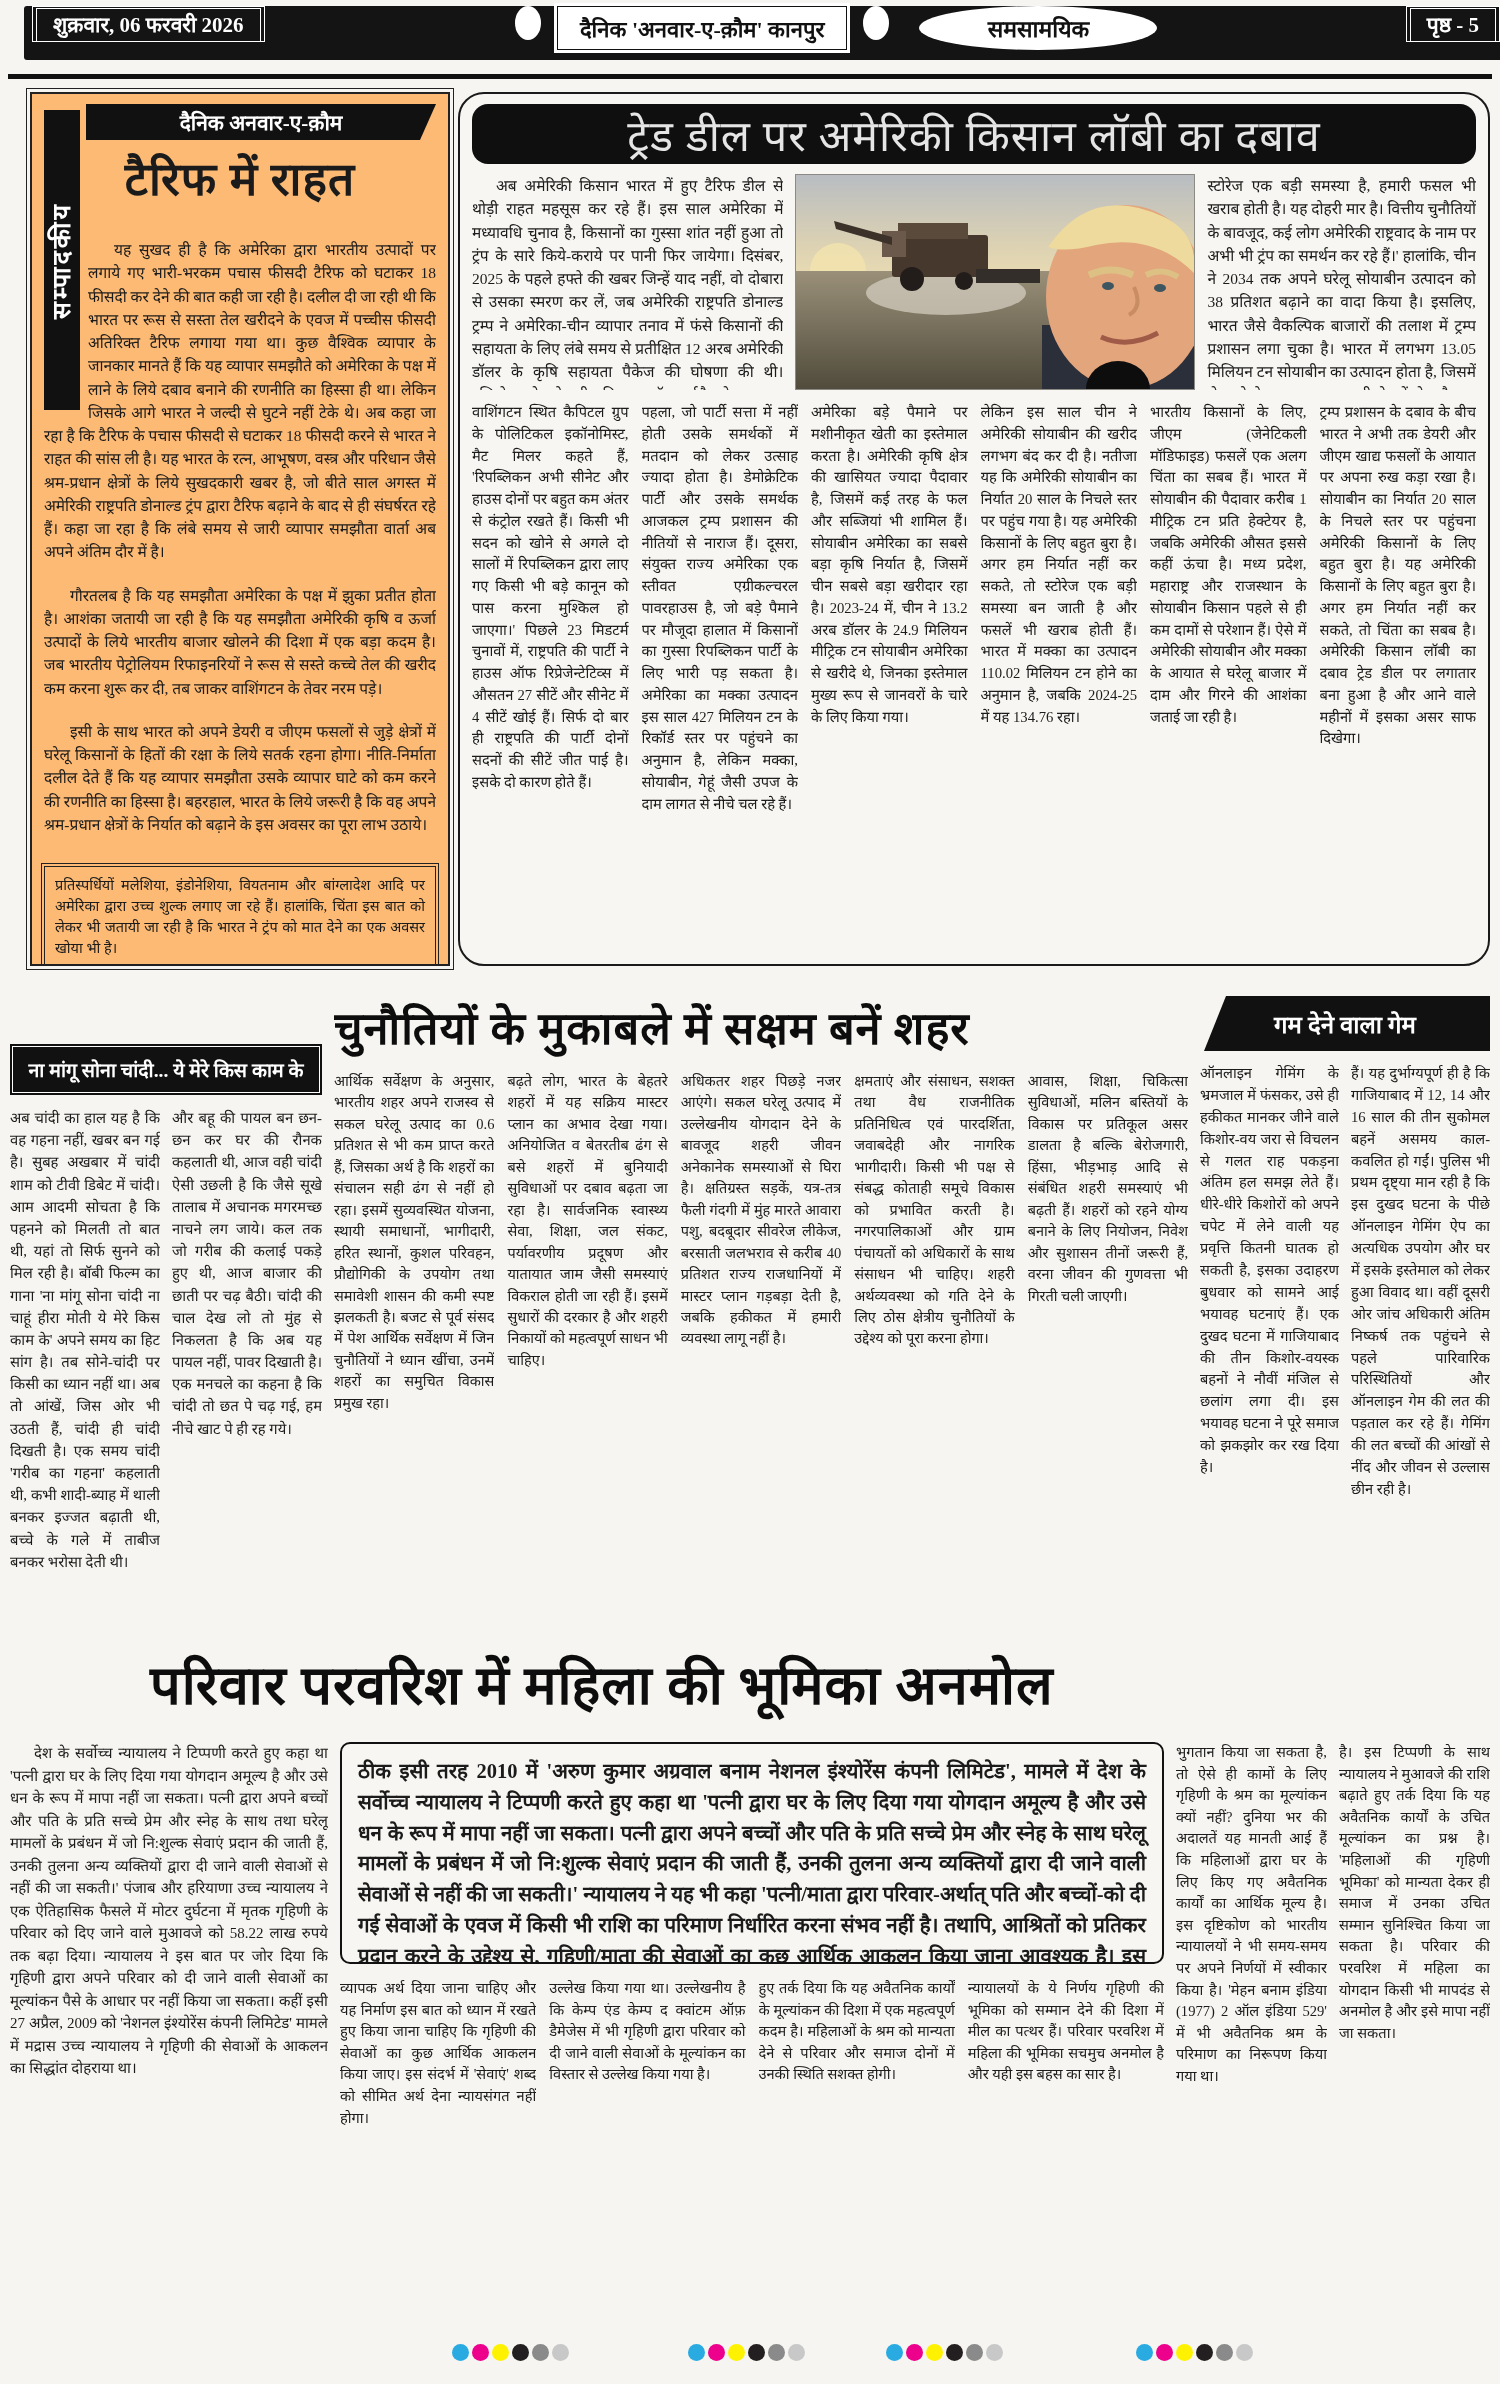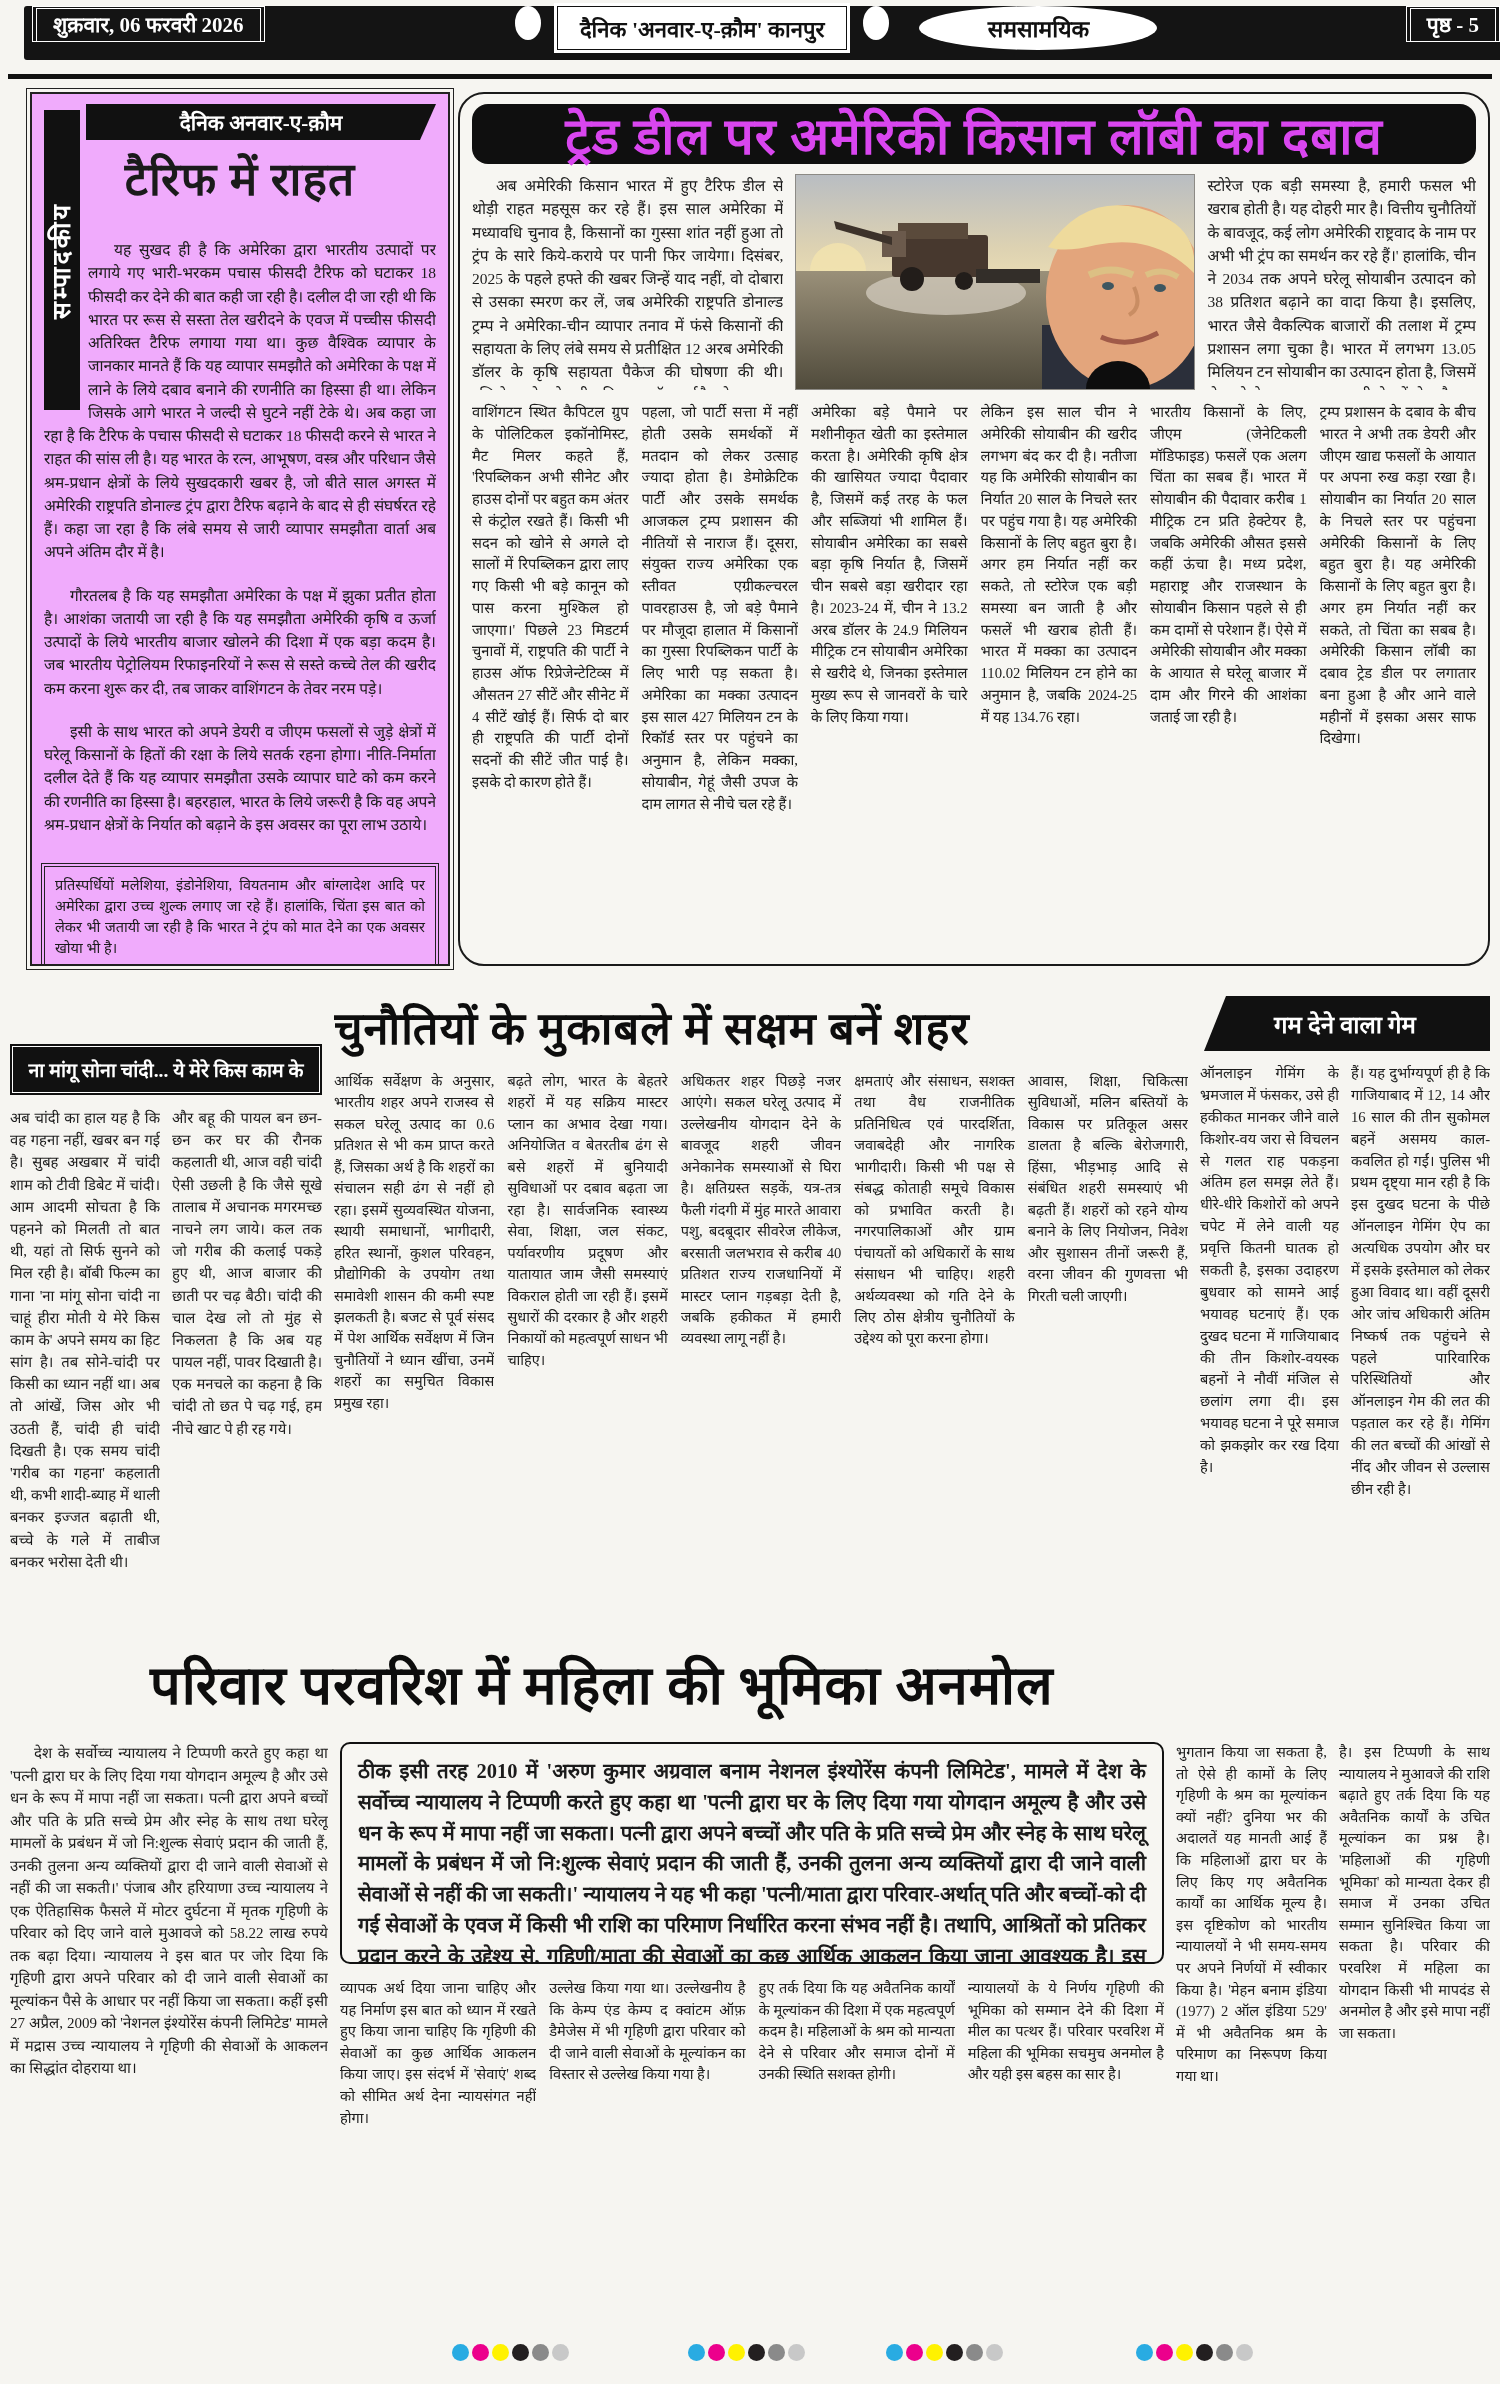--- a/index.html
+++ b/index.html
@@ -14,32 +14,32 @@
   .date-box { margin-left:8px; }
   .hdr-dot { width:26px; height:34px; background:#fff; border-radius:50%; margin:0 16px; }
   .masthead-box { background:#fff; color:#111; font-weight:bold; font-size:22px; padding:6px 22px; border:1px solid #111; box-shadow:0 0 0 3px #fff; white-space:nowrap; }
   .section-ellipse { width:238px; height:44px; background:#fff; border-radius:50%; display:flex; align-items:center; justify-content:center; font-weight:bold; font-size:23px; color:#111; margin:0 14px; }
   .page-box { margin-right:8px; }
   .hdr-spacer { flex:1; }
 
   .top-rule { position:absolute; left:8px; top:74px; width:1484px; height:5px; background:#111; }
 
   
-  .editorial { position:absolute; left:30px; top:92px; width:420px; height:874px; border:2px solid #222; outline:1px solid #222; outline-offset:3px; background:#f0abfc; padding:10px 12px; overflow:hidden; }
+  .editorial { position:absolute; left:30px; top:92px; width:420px; height:874px; border:2px solid #222; outline:1px solid #222; outline-offset:3px; background:#fdba74; padding:10px 12px; overflow:hidden; }
   .ed-kicker { margin-left:42px; background:#111; color:#fff; font-weight:bold; font-size:21px; text-align:center; padding:4px 0; clip-path:polygon(0 0,100% 0,calc(100% - 16px) 100%,0 100%); }
   .ed-headline { text-align:center; font-size:46px; font-weight:bold; margin:6px 0 10px; letter-spacing:1px; }
   .ed-side-label { position:absolute; left:12px; top:16px; width:36px; height:300px; background:#111; color:#fff; writing-mode:vertical-rl; transform:rotate(180deg); display:flex; align-items:center; justify-content:center; font-size:25px; font-weight:bold; letter-spacing:3px; }
   .ed-body { font-size:15.5px; line-height:1.5; text-align:justify; overflow:hidden; height:640px; }
   .ed-body p { margin-bottom:6px; text-indent:26px;margin-top:20px; }
   .ed-label-spacer { float:left; width:44px; height:200px; }
   .ed-footnote { margin-top:8px; border:1px solid #222; outline:1px solid #222; outline-offset:2px; padding:8px 10px; font-size:14.5px; line-height:1.45; text-align:justify; }
 
   
   .lead { position:absolute; left:458px; top:92px; width:1032px; height:874px; border:2px solid #1a1a1a; border-radius:26px; background:#f7f6f2; padding:10px 12px; overflow:hidden; }
-  .lead-band { background:#0f0f0f; border-radius:16px; height:60px; display:flex; align-items:center; justify-content:center; color:#d946ef; font-weight:bold; font-size:51px; letter-spacing:1px; }
+  .lead-band { background:#0f0f0f; border-radius:16px; height:60px; display:flex; align-items:center; justify-content:center; color:#e5e5e5; font-weight:normal; font-size:43px; letter-spacing:1px; }
   .lead-toprow { display:flex; gap:12px; margin-top:10px; }
   .lead-colL { width:320px; font-size:15.5px; line-height:1.5; text-align:justify; height:216px; overflow:hidden; text-indent:24px; }
   .lead-colR { width:276px; font-size:15.5px; line-height:1.5; text-align:justify; height:216px; overflow:hidden; }
   .lead-photo { width:400px; height:216px; position:relative; border:1px solid #8c8a85; overflow:hidden; background:#cfcfcf; flex:none; }
   .lead-bodyrow { display:flex; gap:13px; margin-top:12px; }
   .lead-bodyrow .bcol { flex:1; font-size:14.7px; line-height:1.48; text-align:justify; height:548px; overflow:hidden; }
 
   
   .silver { position:absolute; left:10px; top:996px; width:312px; height:616px; overflow:hidden; }
   .silver-head { background:#111; color:#fff; font-weight:bold; font-size:19.5px; text-align:center; padding:12px 4px; box-shadow:inset 0 0 0 2px #111, inset 0 0 0 3px #fff;margin-top:48px; }

